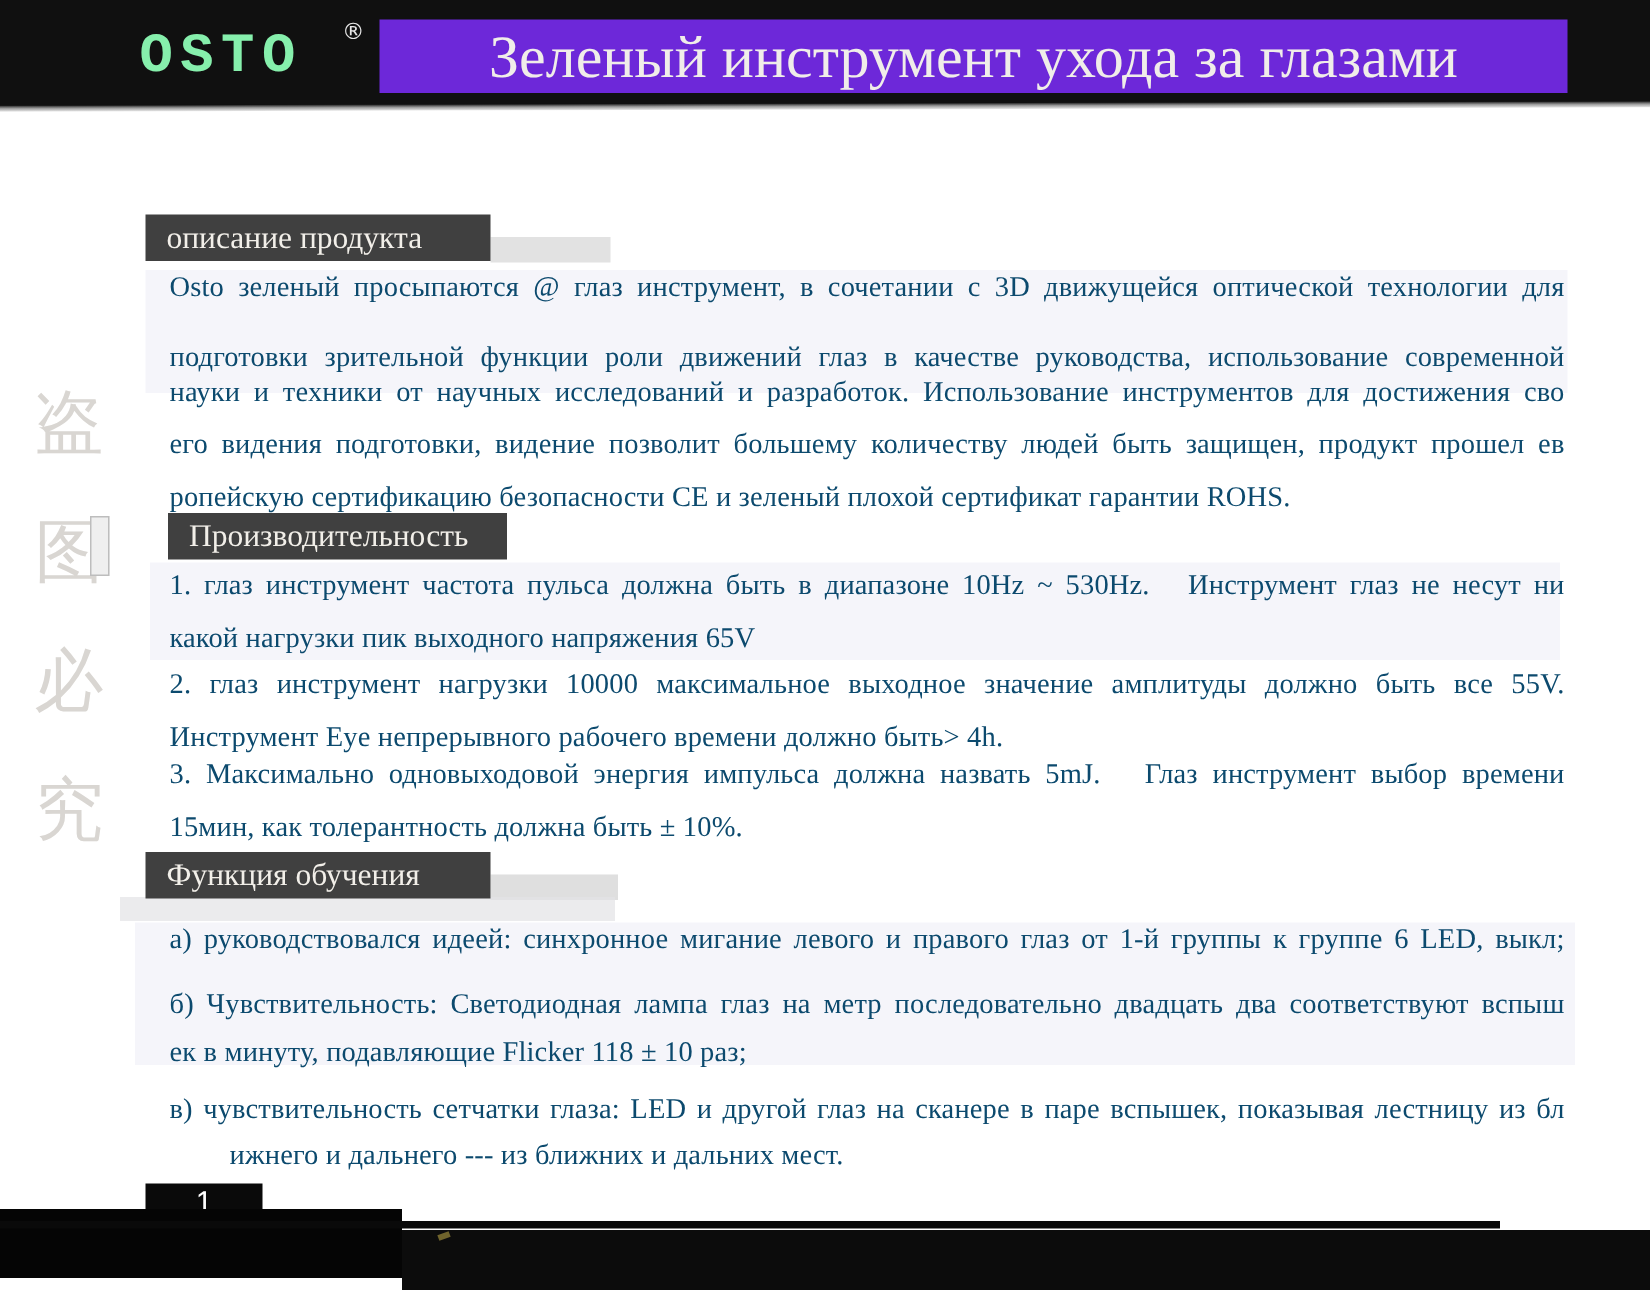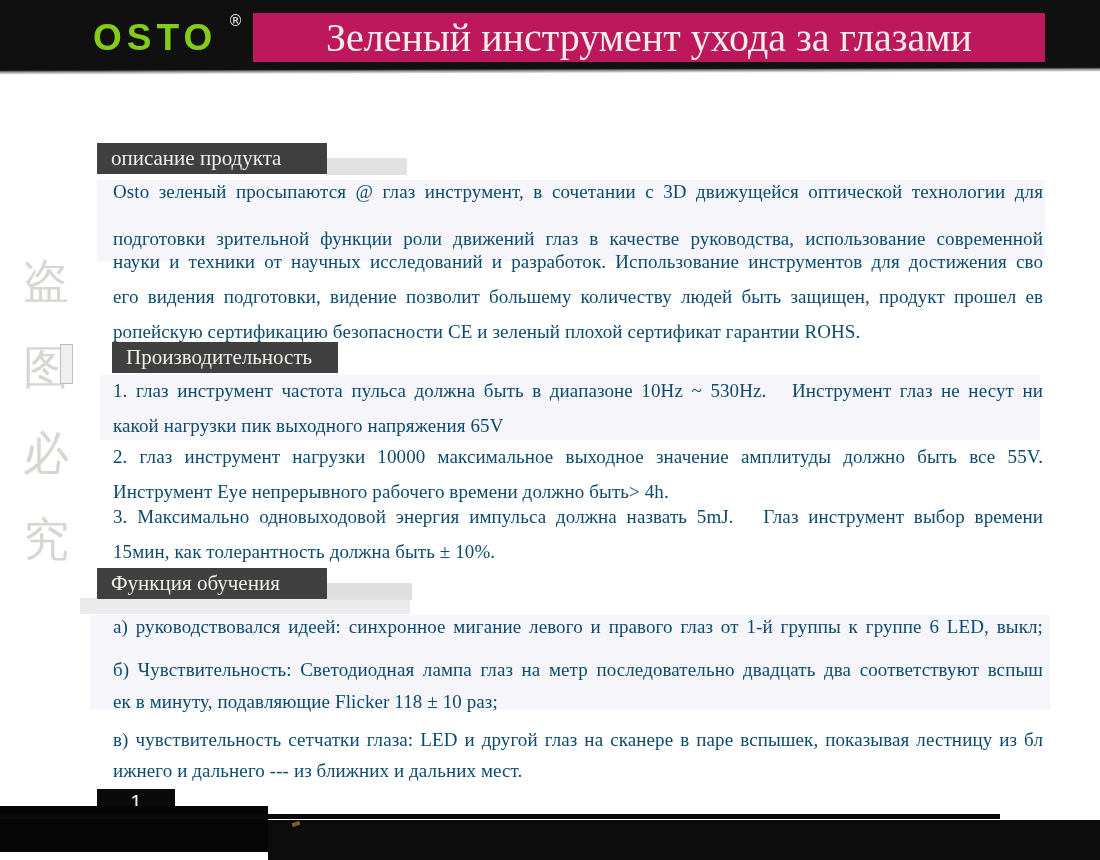--- a/index.html
+++ b/index.html
@@ -2,25 +2,25 @@
 <html><head>
 <meta charset="utf-8">
 <style>
   html,body{margin:0;padding:0;background:#ffffff;}
   .page{position:relative;width:1100px;height:860px;background:#ffffff;overflow:hidden;
         font-family:"Liberation Serif",serif;}
 
   
   .header{position:absolute;left:0;top:0;width:1100px;height:71px;background:#101010;}
   .logo-wrap{position:absolute;left:93px;top:12px;width:160px;height:50px;overflow:hidden;}
-  .logo-text{color:#84cc16;font-family:Liberation Sans, sans-serif;font-weight:bold;
+  .logo-text{color:#86efac;font-family:Liberation Mono, monospace;font-weight:bold;
              font-size:37px;line-height:52px;letter-spacing:5px;}
   .logo-reg{position:absolute;left:228px;top:12px;color:#e8e8e8;font-size:15px;
             font-family:"DejaVu Sans",sans-serif;}
-  .title-band{position:absolute;left:253px;top:13px;width:792px;height:49px;background:#be185d;}
+  .title-band{position:absolute;left:253px;top:13px;width:792px;height:49px;background:#6d28d9;}
   .title-band .t{color:#f0ede9;font-size:40px;line-height:50px;text-align:center;white-space:nowrap;}
   .scan-edge{position:absolute;left:-4px;top:69px;width:1110px;height:4px;
              background:linear-gradient(to bottom,#2a2a2a,#9a9a9a 45%,#e9e9e9);
              transform:rotate(-0.15deg);}
 
   
   .wm{position:absolute;left:18px;top:258px;width:56px;display:flex;flex-direction:column;
       gap:40px;color:#d9d6d2;font-size:46px;line-height:46px;text-align:center;
       font-family:"DejaVu Sans",sans-serif;}
 
@@ -92,21 +92,21 @@
   <div class="ln jl" style="top:444px;">2. глаз инструмент нагрузки 10000 максимальное выходное значение амплитуды должно быть все 55V.</div>
   <div class="ln" style="top:479px;">Инструмент Eye непрерывного рабочего времени должно быть&gt; 4h.</div>
   <div class="ln jl" style="top:504px;">3. Максимально одновыходовой энергия импульса должна назвать 5mJ.&nbsp;&nbsp; Глаз инструмент выбор времени</div>
   <div class="ln" style="top:539px;">15мин, как толерантность должна быть ± 10%.</div>
 
   <div class="hbox" style="left:97px;top:568px;width:230px;">Функция обучения</div>
   <div class="ln jl" style="top:614px;">а) руководствовался идеей: синхронное мигание левого и правого глаз от 1-й группы к группе 6 LED, выкл;</div>
   <div class="ln jl" style="top:657px;">б) Чувствительность: Светодиодная лампа глаз на метр последовательно двадцать два соответствуют вспыш</div>
   <div class="ln" style="top:689px;">ек в минуту, подавляющие Flicker 118 ± 10 раз;</div>
   <div class="ln jl" style="top:727px;">в) чувствительность сетчатки глаза: LED и другой глаз на сканере в паре вспышек, показывая лестницу из бл</div>
-  <div class="ln" style="top:758px;">ижнего и дальнего --- из ближних и дальних мест.</div>
+  <div class="ln" style="top:758px;margin-left:40px;">ижнего и дальнего --- из ближних и дальних мест.</div>
 
   <div class="ptab">1</div>
   <div class="fbar-left"></div>
   <div class="fbar-line"></div>
   <div class="fbar-right"></div>
   <div class="speck"></div>
 
 </div>
 
 </body></html>

